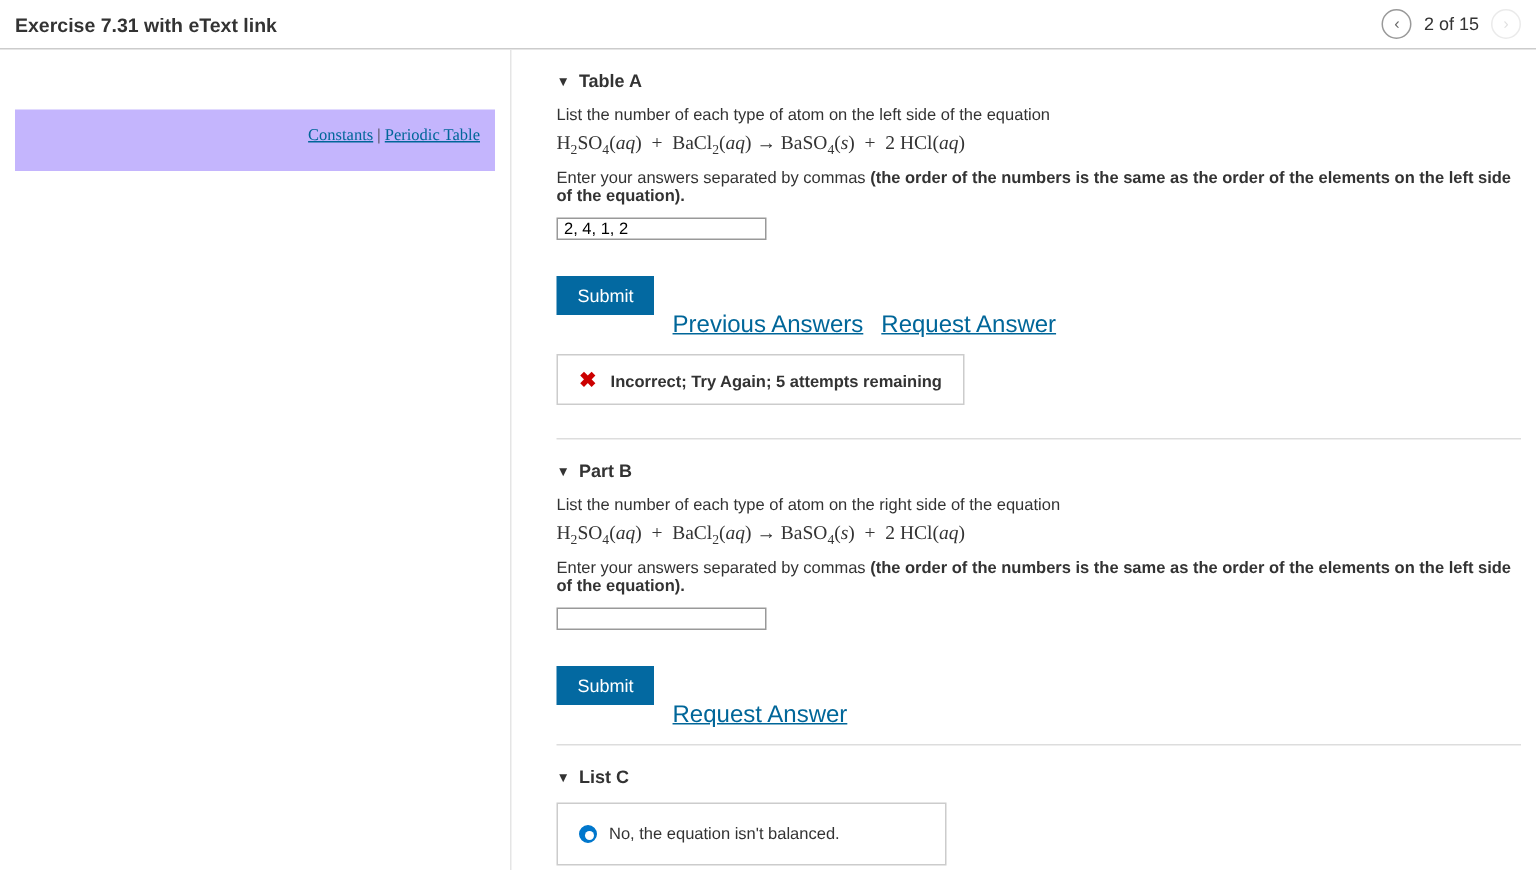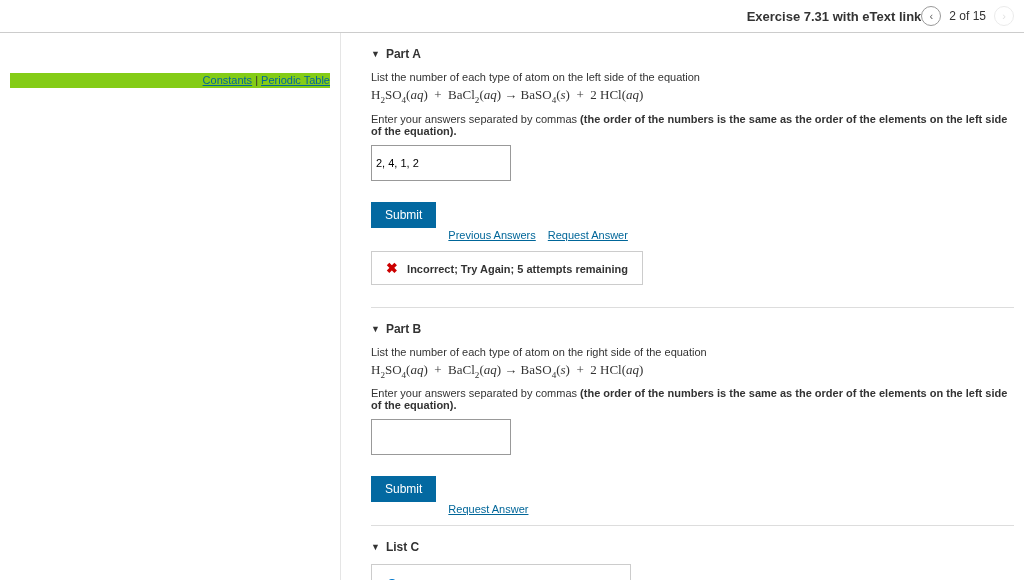--- a/index.html
+++ b/index.html
@@ -1,37 +1,37 @@
 <!DOCTYPE html>
 <html><head>
 <meta charset="utf-8">
 <style>
 * { box-sizing: border-box; margin: 0; padding: 0; }
 body { font-family: Arial, Helvetica, sans-serif; font-size: 12px; color: #333; background: #fff; }
-.header { border-bottom: 1px solid #ccc; padding: 6px 10px; display: flex; justify-content: flex-end; align-items: center; }
+.header { border-bottom: 1px solid #ccc; padding: 6px 10px; display: flex; justify-content: space-between; align-items: center; }
 .header-title { font-weight: bold; font-size: 13px; }
 .header-nav { display: flex; align-items: center; gap: 8px; }
 .nav-circle { width: 20px; height: 20px; border: 1px solid #999; border-radius: 50%; display: flex; align-items: center; justify-content: center; font-size: 11px; color: #666; cursor: pointer; }
 .main { display: flex; }
 .sidebar { width: 340px; padding: 40px 10px 10px 10px; }
-.sidebar-box { background: #84cc16; font-size: 11px; line-height: 1.4; }
+.sidebar-box { background: #c4b5fd; padding: 10px; font-size: 11px; line-height: 1.4; font-family: Liberation Serif, serif; }
 .sidebar-links { text-align: right; margin-bottom: 6px; }
 .sidebar-links a { color: #006699; text-decoration: underline; font-size: 11px; }
 .content { flex: 1; padding: 0 10px 10px 30px; border-left: 1px solid #e5e5e5; }
 .part-header { display: flex; align-items: center; gap: 6px; font-weight: bold; font-size: 12px; margin: 14px 0 10px 0; }
 .caret { font-size: 9px; }
 .prompt { font-size: 11px; margin-bottom: 4px; }
 .equation { font-family: 'Times New Roman', serif; font-size: 13px; margin-bottom: 8px; }
 .instruction { font-size: 11px; margin-bottom: 8px; }
 .instruction b { font-weight: bold; }
-.answer-input { border: 1px solid #999; padding: 3px 4px; font-size: 11px; width: 140px; height: 36px; margin-bottom: 8px; display: inline-block; }
+.answer-input { border: 1px solid #999; padding: 3px 4px; font-size: 11px; width: 140px; height: 15px; margin-bottom: 8px; display: inline-block; }
 .answer-outer { display: inline-block; padding-right: 100px; }
 .submit-row { display: flex; align-items: center; gap: 12px; margin-bottom: 10px; }
 .submit-btn { background: #0369a1; color: #fff; border: none; padding: 6px 14px; font-size: 12px; cursor: pointer; }
-.link { color: #006699; text-decoration: underline; font-size: 11px; cursor: pointer; margin-top: 40px; }
+.link { color: #006699; text-decoration: underline; font-size: 16px; cursor: pointer; margin-top: 40px; }
 .feedback-box { border: 1px solid #ccc; display: inline-block; padding: 8px 14px; margin-bottom: 14px; }
 .feedback-box .x { color: #cc0000; font-weight: bold; font-size: 14px; margin-right: 6px; }
 .feedback-text { font-weight: bold; font-size: 11px; }
 .hr { border: none; border-top: 1px solid #ddd; margin: 8px 0; }
 .radio-box { border: 1px solid #ccc; padding: 10px 14px; display: inline-block; margin-bottom: 10px; min-width: 260px; }
 .radio-row { display: flex; align-items: center; gap: 8px; font-size: 11px; margin: 4px 0; }
 .radio-empty { width: 12px; height: 12px; border: 1px solid #999; border-radius: 50%; display: inline-block; }
 .radio-filled { width: 12px; height: 12px; border: 1px solid #0077cc; border-radius: 50%; background: #0077cc; display: inline-block; position: relative; }
 .radio-filled::after { content: ''; position: absolute; top: 3px; left: 3px; width: 6px; height: 6px; background: #fff; border-radius: 50%; }
 sub { font-size: 0.7em; }
@@ -56,21 +56,21 @@
         <span> | </span>
         <a>Periodic Table</a>
       </div>
     </div>
   </div>
 
   <div class="content">
     
     <div class="part-header">
       <span class="caret">▼</span>
-      <span>Part A</span>
+      <span>Table A</span>
     </div>
     <div class="prompt">List the number of each type of atom on the left side of the equation</div>
     <div class="equation">H<sub>2</sub>SO<sub>4</sub>(<i>aq</i>) &nbsp;+&nbsp; BaCl<sub>2</sub>(<i>aq</i>) → BaSO<sub>4</sub>(<i>s</i>) &nbsp;+&nbsp; 2 HCl(<i>aq</i>)</div>
     <div class="instruction">
       <span>Enter your answers separated by commas </span><b>(the order of the numbers is the same as the order of the elements on the left side of the equation).</b>
     </div>
     <div class="answer-outer"><input class="answer-input" value="2, 4, 1, 2" style=""></div><br>
     <div class="submit-row">
       <button class="submit-btn">Submit</button>
       <span class="link">Previous Answers</span>

